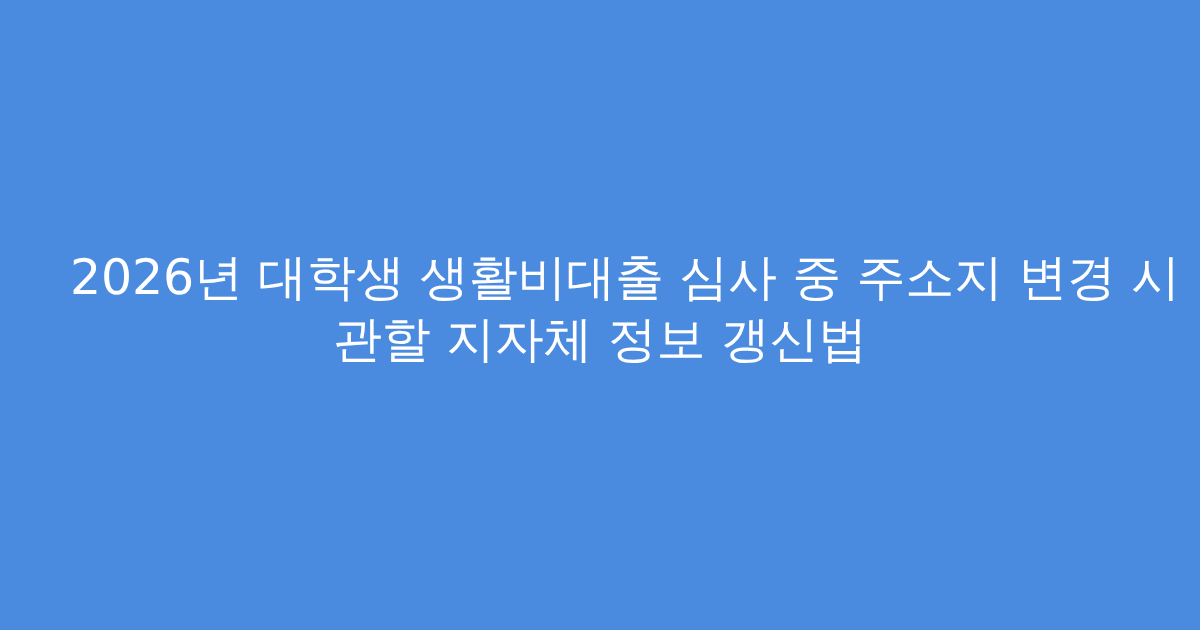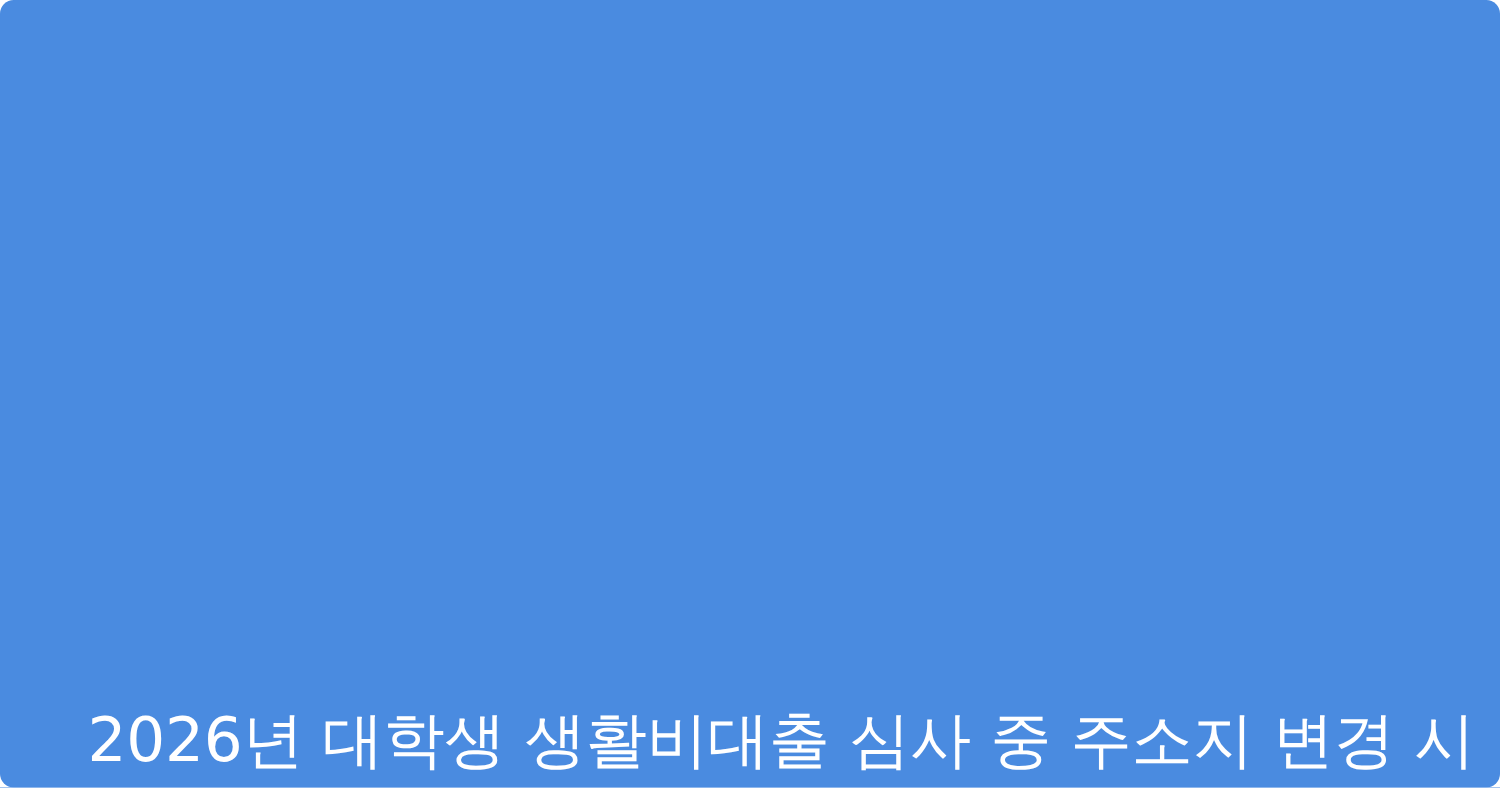--- a/index.html
+++ b/index.html
@@ -16,24 +16,23 @@
     background: #ffffff;
   }
 
   #og-card {
     position: relative;
     box-sizing: border-box;
     width: 1200px;
     height: 630px;
     background-color: #4a8be0;
     display: flex;
-    align-items: flex-end;
+    align-items: center;
     justify-content: center;
     overflow: hidden;
-    border-radius: 11px;
   }
 
   .headline-block {
     width: 1100px;
     padding: 0 20px;
     box-sizing: border-box;
     text-align: center;
     position: relative;
     top: -6px;
   }
@@ -53,16 +52,17 @@
 </style>
 </head>
 <body>
 
 <div id="og-card" style="background-color: rgb(74, 139, 224);">
 
   <div class="headline-block">
 
     <span class="headline-line" style="color: rgb(255, 255, 255);">2026년 대학생 생활비대출 심사 중 주소지 변경 시</span>
 
+    <span class="headline-line" style="color: rgb(255, 255, 255);">관할 지자체 정보 갱신법</span>
 
   </div>
 
 </div>
 
 </body></html>

